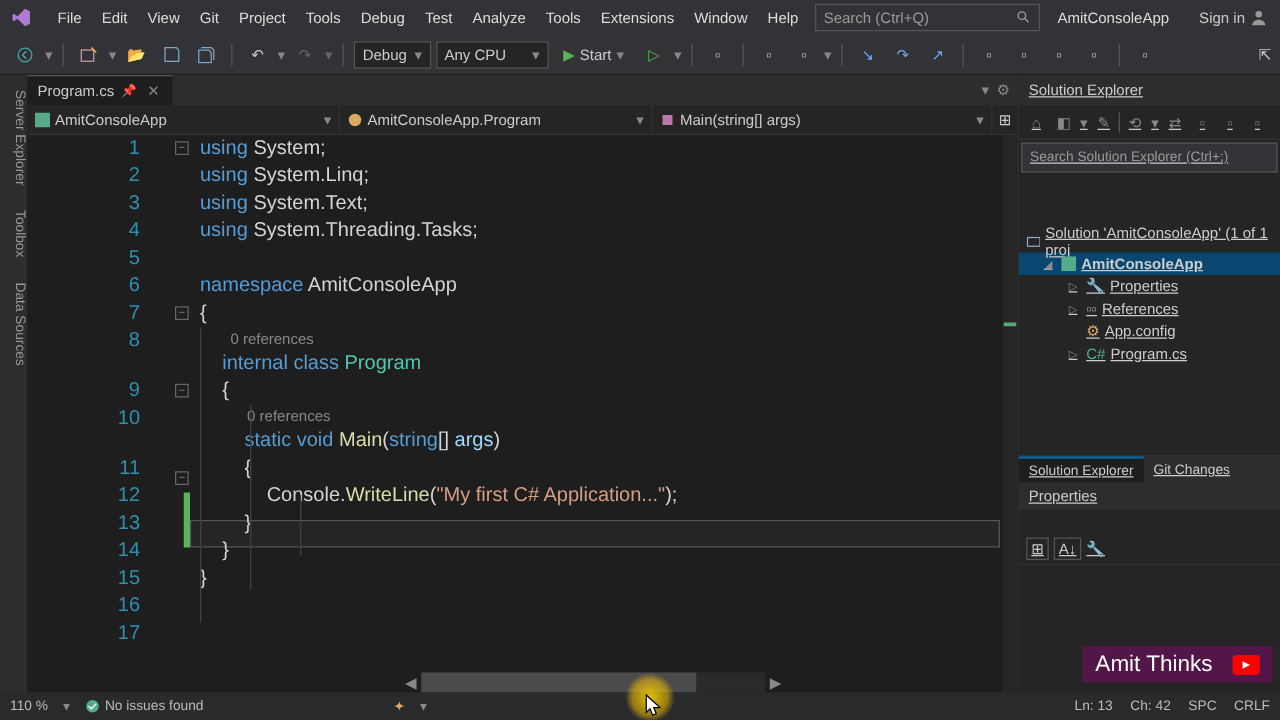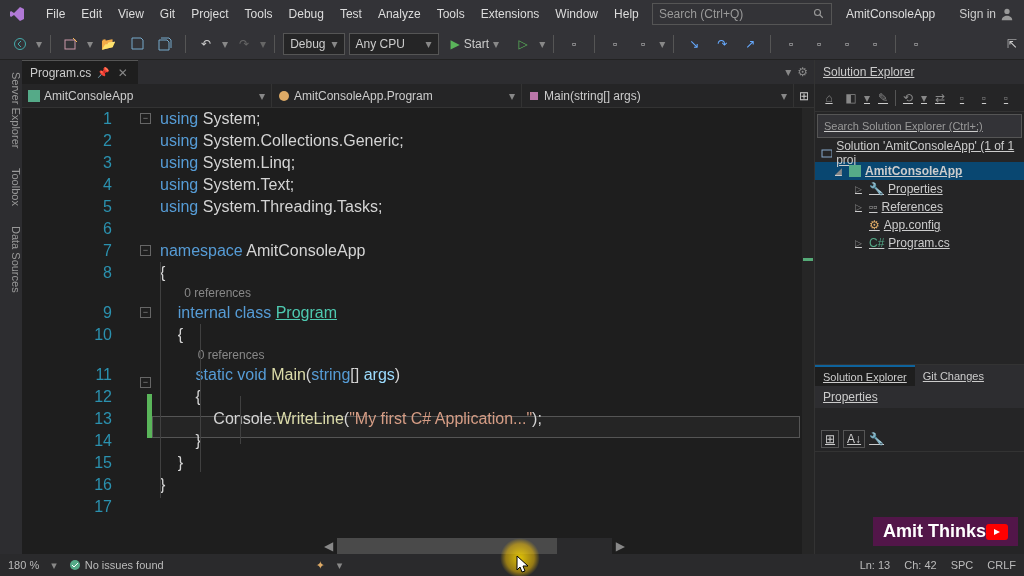--- a/index.html
+++ b/index.html
@@ -32,51 +32,51 @@
 .code-area { flex: 1; display: flex; font-family: Consolas, monospace; font-size: 16px; position: relative; overflow:hidden;}
 .gutter { width: 108px; background: #1e1e1e; text-align: right; padding-right: 18px; }
 .gutter-line { height: 22px; line-height: 22px; color: #2b91af; position: relative;}
 .gutter-line.ref { height: 18px; }
 .fold-col { position: absolute; left: 118px; top: 0; width: 12px; }
 .fold-marker { width: 11px; height: 11px; border: 1px solid #666; background: #1e1e1e; display: flex; align-items: center; justify-content: center; font-size: 9px; color: #888; position: absolute; line-height:9px;}
 .code-content { flex: 1; padding-left: 30px; position: relative; }
 .code-line { height: 22px; line-height: 22px; white-space: pre; }
 .ref-line { height: 18px; line-height: 18px; color: #888; font-size: 12px; padding-left: 11px; }
 .kw { color: #569cd6; }
-.type { color: #4ec9b0; text-decoration: underline; }
+.type { color: #4ec9b0; }
 .str { color: #d69d85; }
 .method { color: #dcdcaa; }
 .plain { color: #d4d4d4; }
 .ident { color: #9cdcfe; }
 .highlighted-line { position: absolute; left: 130px; right: 14px; height: 22px; border: 1px solid #555; background: rgba(80,80,80,0.15); }
 .change-marker { position: absolute; width: 5px; background: #5ab55a; left: 125px; }
 .side-panel { width: 210px; background: #252526; display: flex; flex-direction: column; border-left: 1px solid #333; text-decoration: underline; }
 .panel-header { height: 24px; background: #2d2d30; display: flex; align-items: center; padding: 0 8px; color: #ccc; }
 .panel-toolbar { height: 28px; display: flex; align-items: center; padding: 0 4px; gap: 2px; border-bottom: 1px solid #333; }
 .panel-toolbar span { width: 20px; height: 20px; display: flex; align-items: center; justify-content: center; color: #888; }
 .panel-search { height: 24px; background: #333337; border: 1px solid #555; margin: 2px; display: flex; align-items: center; padding: 0 6px; color: #999; font-size: 11px; }
-.tree { padding: 4px 0; flex: 1; overflow: hidden; font-size: 12px; }
+.tree { padding: 4px 0; flex: 1; overflow: hidden; font-size: 12px; margin-top: 40px; }
 .tree-item { height: 18px; display: flex; align-items: center; padding-left: 6px; gap: 4px; color: #ccc; }
 .tree-item.indent1 { padding-left: 20px; }
 .tree-item.indent2 { padding-left: 40px; }
 .tree-item.selected { background: #094771; }
 .tree-arrow { color: #888; font-size: 9px; width: 10px; }
 .panel-tabs { height: 22px; display: flex; border-top: 1px solid #333; background: #2d2d30; }
 .panel-tab { padding: 0 8px; height: 22px; display: flex; align-items: center; font-size: 11px; }
 .panel-tab.active { background: #1e1e1e; border-top: 2px solid #0e639c; }
 .properties-panel { height: 190px; background: #252526; }
 .prop-header { height: 22px; padding: 0 8px; display: flex; align-items: center; background: #2d2d30; }
 .prop-toolbar { height: 26px; display: flex; align-items: center; padding: 0 6px; gap: 4px; border-bottom: 1px solid #333;}
 .status-bar { position: absolute; bottom: 0; left: 0; right: 0; height: 22px; background: #2a2a2c; display: flex; align-items: center; padding: 0 8px; gap: 12px; color: #bbb; font-size: 11px; }
 .status-bar .right { margin-left: auto; display: flex; gap: 14px; }
 .hscroll { position: absolute; bottom: 22px; left: 320px; right: 395px; height: 16px; display: flex; align-items: center; }
 .hscroll-track { flex: 1; height: 16px; background: #2a2a2c; position: relative; }
 .hscroll-thumb { position: absolute; left: 0; width: 220px; height: 16px; background: #4a4a4a; }
 .cursor-highlight { position: absolute; width: 40px; height: 40px; border-radius: 50%; background: radial-gradient(circle, rgba(255,220,0,0.85) 0%, rgba(255,200,0,0.5) 50%, rgba(255,200,0,0) 70%); pointer-events:none; }
-.watermark { position: absolute; bottom: 30px; right: 6px; background: rgba(90,20,80,0.85); color: #fff; padding: 4px 10px; font-size: 18px; font-weight: 700; display: flex; align-items: center; gap: 0; }
+.watermark { position: absolute; bottom: 30px; right: 6px; background: rgba(90,20,80,0.85); color: #fff; padding: 4px 10px; font-size: 18px; font-weight: 400; display: flex; align-items: center; gap: 16px; }
 .watermark .yt { width: 22px; height: 16px; background: #f00; border-radius: 3px; display: flex; align-items: center; justify-content: center; }
 .vline { position:absolute; width:1px; background:#404040; top:0; bottom:0; border-left:1px dotted #404040;}
 .mini-map{position:absolute; right:0; top:0; width:12px; height:100%; background:#262626;}
 .mini-marker{position:absolute; right:1px; width:10px; height:3px; background:#5a7;}
 </style>
 </head>
 <body>
 
 <div class="menubar">
   <div class="vs-logo">
@@ -257,21 +257,20 @@
         <div class="fold-marker" style="top:137px">−</div>
         <div class="fold-marker" style="top:199px">−</div>
         <div class="fold-marker" style="top:269px">−</div>
       </div>
 
       <div class="code-content">
         <div class="vline" style="left:30px;top:154px;height:236px"></div>
         <div class="vline" style="left:70px;top:216px;height:148px"></div>
         <div class="vline" style="left:110px;top:288px;height:48px"></div>
         <div class="code-line"><span class="kw">using</span> <span class="plain">System;</span></div>
-        <div class="code-line"><span class="kw">using</span> <span class="plain">System.Collections.Generic;</span></div>
         <div class="code-line"><span class="kw">using</span> <span class="plain">System.Linq;</span></div>
         <div class="code-line"><span class="kw">using</span> <span class="plain">System.Text;</span></div>
         <div class="code-line"><span class="kw">using</span> <span class="plain">System.Threading.Tasks;</span></div>
         <div class="code-line"></div>
         <div class="code-line"><span class="kw">namespace</span> <span class="plain">AmitConsoleApp</span></div>
         <div class="code-line"><span class="plain">{</span></div>
         <div class="code-line ref-line">    <span>0 references</span></div>
         <div class="code-line">    <span class="kw">internal</span> <span class="kw">class</span> <span class="type">Program</span></div>
         <div class="code-line">    <span class="plain">{</span></div>
         <div class="code-line ref-line">        <span>0 references</span></div>
@@ -360,21 +359,21 @@
 
 <div class="hscroll">
   <span style="color:#888;padding:0 4px">◀</span>
   <div class="hscroll-track">
       <div class="hscroll-thumb"></div>
     </div>
   <span style="color:#888;padding:0 4px">▶</span>
 </div>
 
 <div class="status-bar">
-  <span>180 %</span>
+  <span>110 %</span>
     <span style="color:#888">▾</span>
   <span style="display:flex;gap:4px">
       <svg width="12" height="12">
         <circle cx="6" cy="6" r="5" fill="#5a8"></circle>
         <path d="M3 6l2 2 4-4" stroke="#fff" fill="none"></path>
       </svg>
       <span>No issues found</span>
     </span>
   <span style="margin-left:140px;color:#da6">✦</span>
     <span style="color:#888">▾</span>

